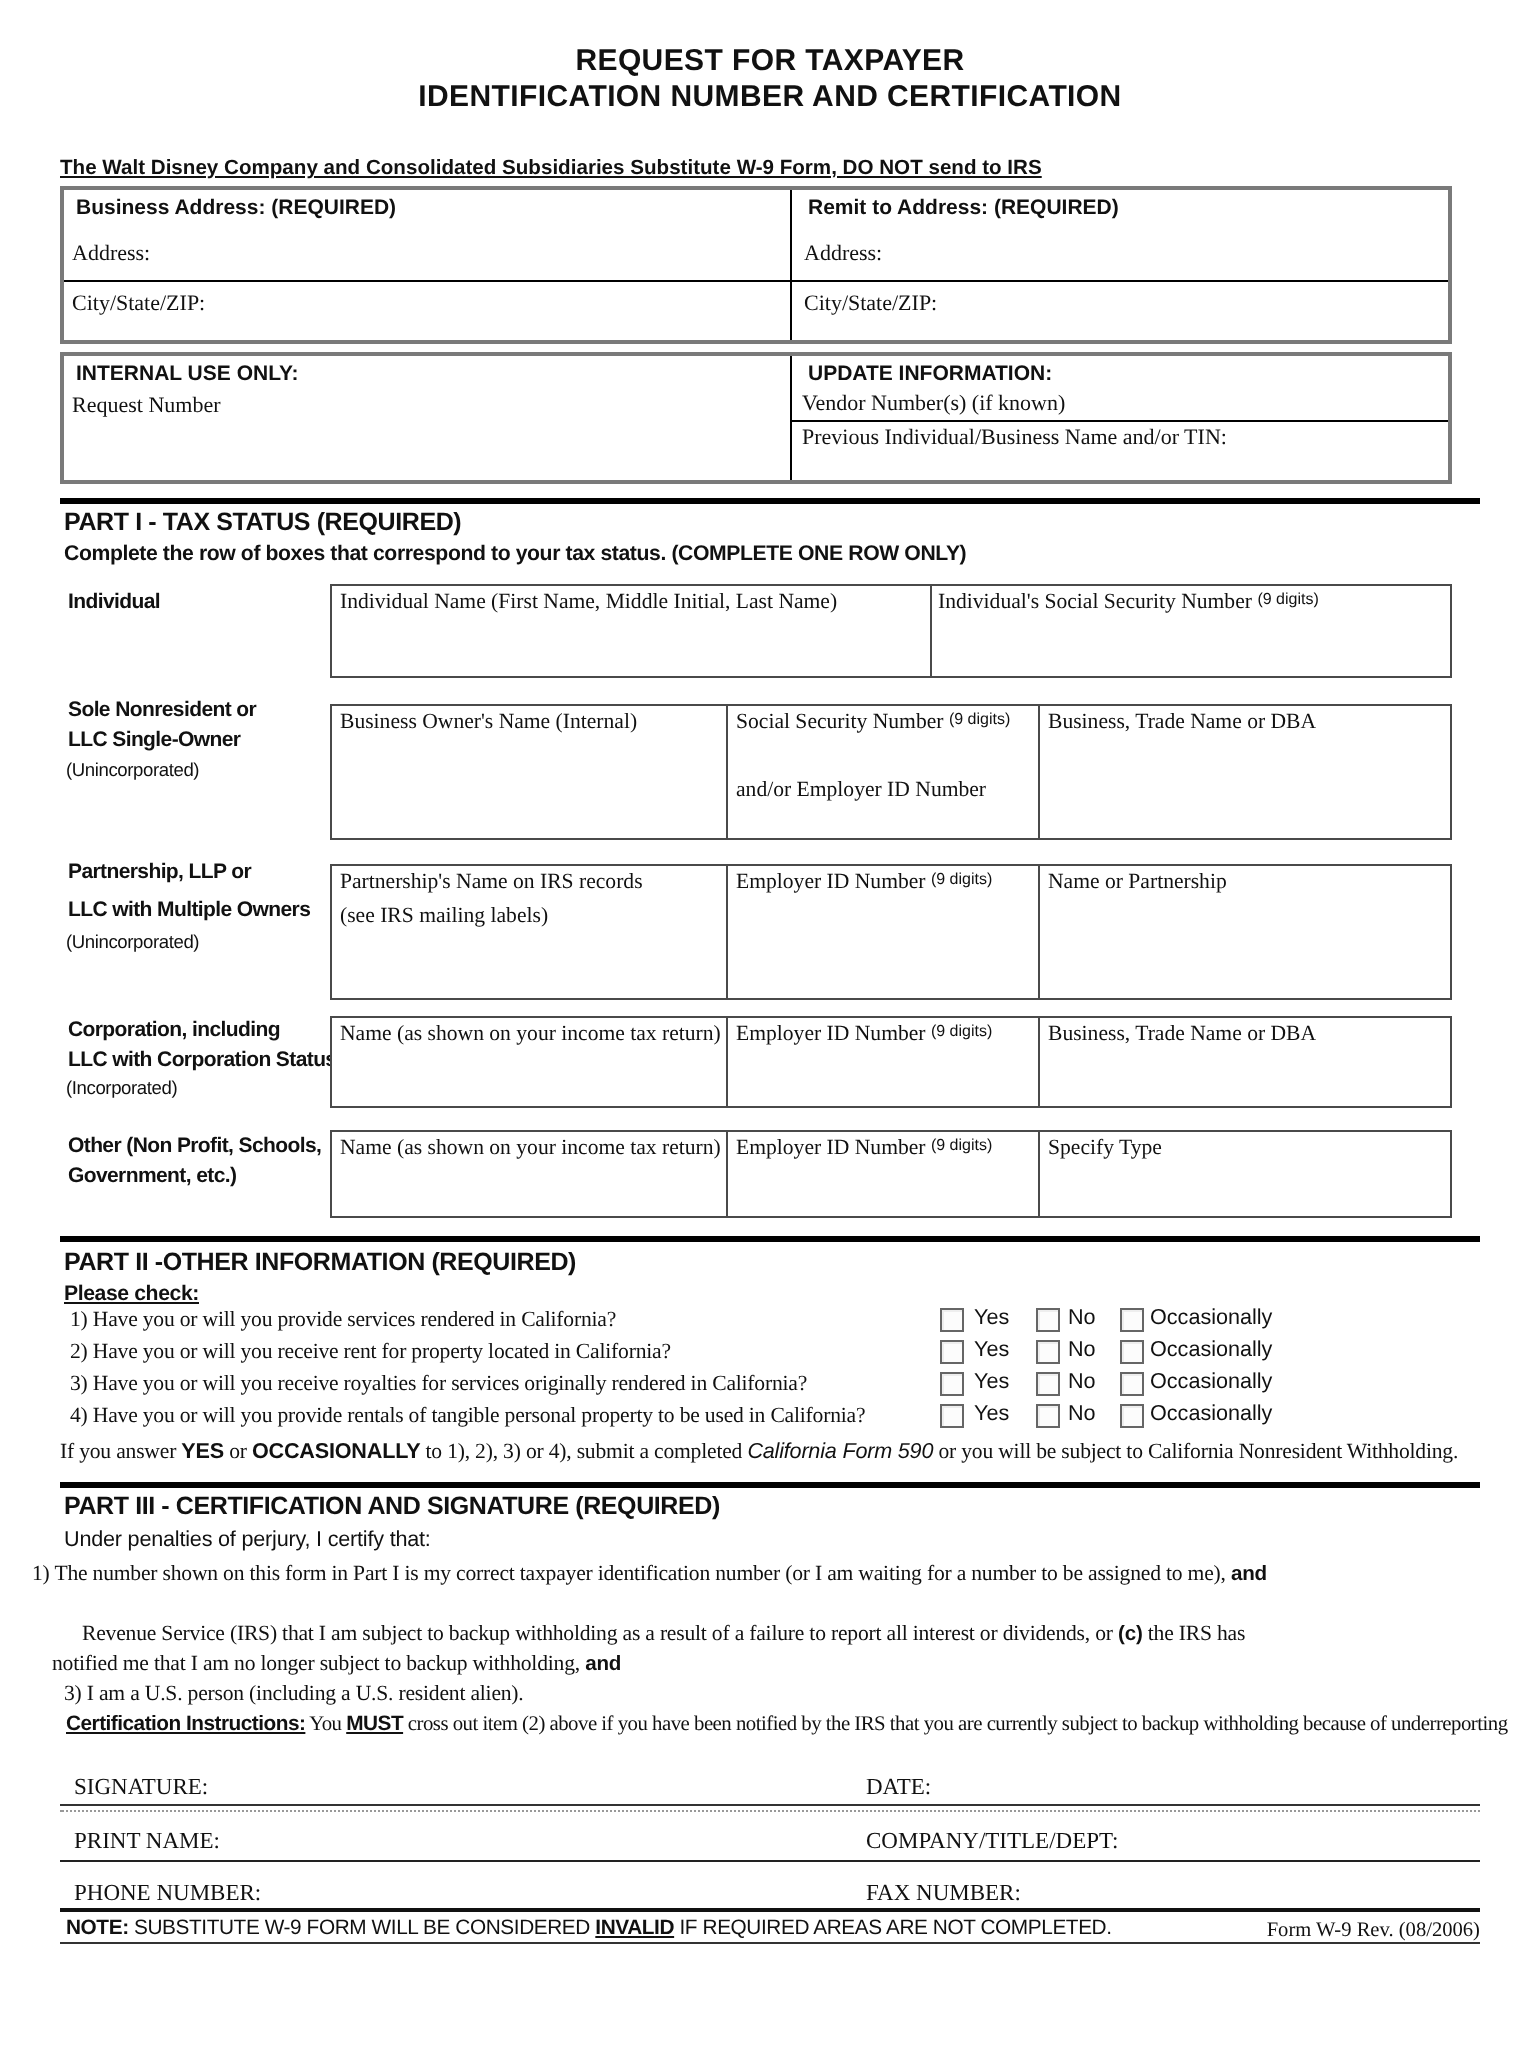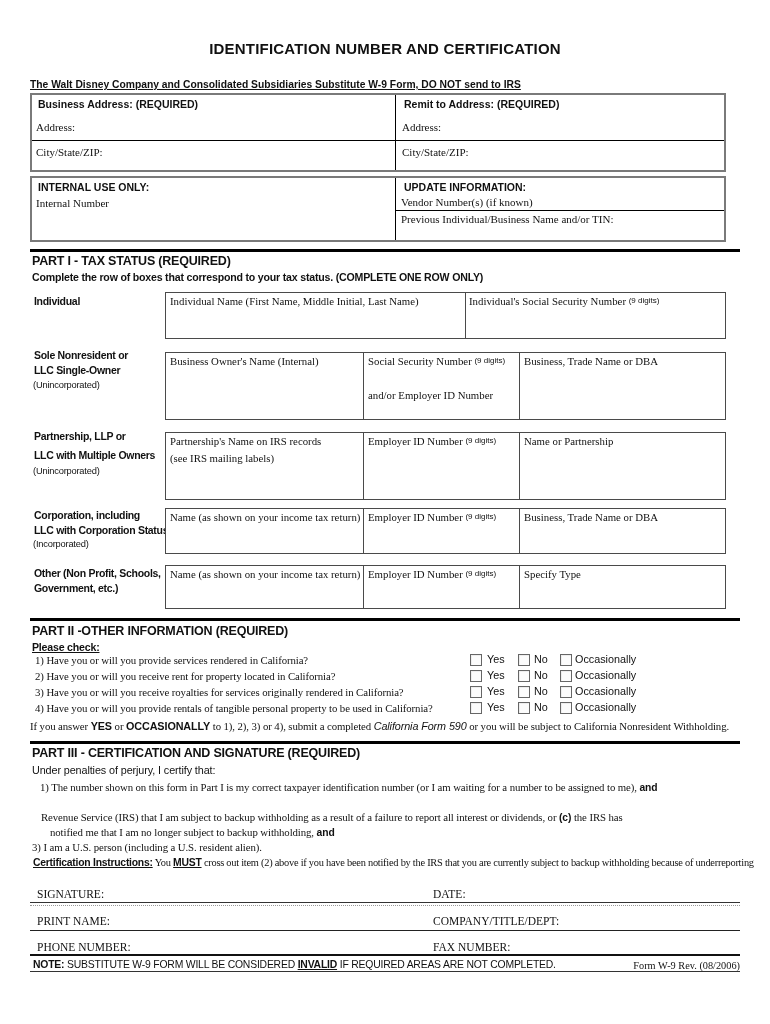--- a/index.html
+++ b/index.html
@@ -42,38 +42,39 @@
             border-top:1px solid #333;border-bottom:1px dotted #999;}
   .sigline2{position:absolute;left:30px;width:710px;height:0;border-top:1.5px solid #222;}
   .sigline3{position:absolute;left:30px;width:710px;height:0;border-top:2.5px solid #111;}
   .siglab{position:absolute;font-size:11.5px;}
 </style>
 </head>
 <body>
 
 <div id="page">
 
+  <div class="abs sb title" style="top:22px;">REQUEST FOR TAXPAYER</div>
   <div class="abs sb title" style="top:40px;">IDENTIFICATION NUMBER AND CERTIFICATION</div>
   <div class="abs sb u subtitle">The Walt Disney Company and Consolidated Subsidiaries Substitute W-9 Form, DO NOT send to IRS</div>
 
   <div class="abs gtable" style="left:30px;top:93px;width:692px;height:75px;">
     <div class="vline" style="left:363px;"></div>
     <div class="hline" style="left:0;right:0;top:45px;"></div>
     <div class="cellhead sb" style="left:6px;top:3px;">Business Address:   (REQUIRED)</div>
     <div class="cellhead sb" style="left:372px;top:3px;">Remit to Address:   (REQUIRED)</div>
     <div class="celltxt" style="left:4px;top:26px;">Address:</div>
     <div class="celltxt" style="left:370px;top:26px;">Address:</div>
     <div class="celltxt" style="left:4px;top:51px;">City/State/ZIP:</div>
     <div class="celltxt" style="left:370px;top:51px;">City/State/ZIP:</div>
   </div>
 
   <div class="abs gtable" style="left:30px;top:176px;width:692px;height:62px;">
     <div class="vline" style="left:363px;"></div>
     <div class="cellhead sb" style="left:6px;top:3px;">INTERNAL USE ONLY:</div>
-    <div class="celltxt" style="left:4px;top:19px;">Internal Number</div>
+    <div class="celltxt" style="left:4px;top:19px;">Request Number</div>
     <div class="cellhead sb" style="left:372px;top:3px;">UPDATE INFORMATION:</div>
     <div class="celltxt" style="left:369px;top:18px;text-align:right;">Vendor Number(s) (if known)</div>
     <div class="hline" style="left:364px;right:0;top:32px;"></div>
     <div class="celltxt" style="left:369px;top:35px;">Previous Individual/Business Name and/or TIN:</div>
   </div>
 
   <div class="rule" style="top:249px;"></div>
   <div class="parthead sb" style="left:32px;top:254px;">PART I - TAX STATUS (REQUIRED)</div>
   <div class="partsub sb" style="left:32px;top:271px;">Complete the row of boxes that correspond to your tax status. (COMPLETE ONE ROW ONLY)</div>
 
@@ -165,23 +166,23 @@
   <div class="opt" style="left:534px;top:701px;">No</div>
   <div class="cb" style="left:560px;top:702px;"></div>
   <div class="opt" style="left:575px;top:701px;">Occasionally</div>
 
   <div class="body-line" style="left:30px;top:720px;"><span>If you answer </span><span class="sb">YES</span><span> or </span><span class="sb">OCCASIONALLY</span><span> to 1), 2), 3) or 4), submit a completed </span><span class="sn it">California Form 590</span><span> or you will be subject to California Nonresident Withholding.</span></div>
 
   <div class="rule" style="top:741px;"></div>
   <div class="parthead sb" style="left:32px;top:746px;">PART III - CERTIFICATION AND SIGNATURE (REQUIRED)</div>
   <div class="body-line sn" style="left:32px;top:764px;">Under penalties of perjury, I certify that:</div>
 
-  <div class="body-line" style="left:40px;top:781px;"><span>1) The number shown on this form in Part I is my correct taxpayer identification number (or I am waiting for a number to be assigned to me), </span><span class="sb" style="font-size:10.3px;">and</span></div>
+  <div class="body-line" style="left:16px;top:781px;"><span>1) The number shown on this form in Part I is my correct taxpayer identification number (or I am waiting for a number to be assigned to me), </span><span class="sb" style="font-size:10.3px;">and</span></div>
   <div class="body-line" style="left:41px;top:811px;"><span>Revenue Service (IRS) that I am subject to backup withholding as a result of a failure to report all interest or dividends, or </span><span class="sb" style="font-size:10.3px;">(c)</span><span> the IRS has</span></div>
-  <div class="body-line" style="left:50px;top:826px;text-align:right;"><span>notified me that I am no longer subject to backup withholding, </span><span class="sb" style="font-size:10.3px;">and</span></div>
+  <div class="body-line" style="left:26px;top:826px;text-align:right;"><span>notified me that I am no longer subject to backup withholding, </span><span class="sb" style="font-size:10.3px;">and</span></div>
   <div class="body-line" style="left:32px;top:841px;">3) I am a U.S. person (including a U.S. resident alien).</div>
 
   <div class="body-line" style="left:33px;top:857px;font-size:10.4px;letter-spacing:-.25px;"><span class="sb u" style="font-size:10.4px;">Certification Instructions:</span><span> You </span><span class="sb u" style="font-size:10.4px;">MUST</span><span> cross out item (2) above if you have been notified by the IRS that you are currently subject to backup withholding because of underreporting</span></div>
 
   <div class="siglab" style="left:37px;top:888px;">SIGNATURE:</div>
   <div class="siglab" style="left:433px;top:888px;">DATE:</div>
   <div class="sigline1" style="top:902px;"></div>
 
   <div class="siglab" style="left:37px;top:915px;">PRINT NAME:</div>
   <div class="siglab" style="left:433px;top:915px;">COMPANY/TITLE/DEPT:</div>

